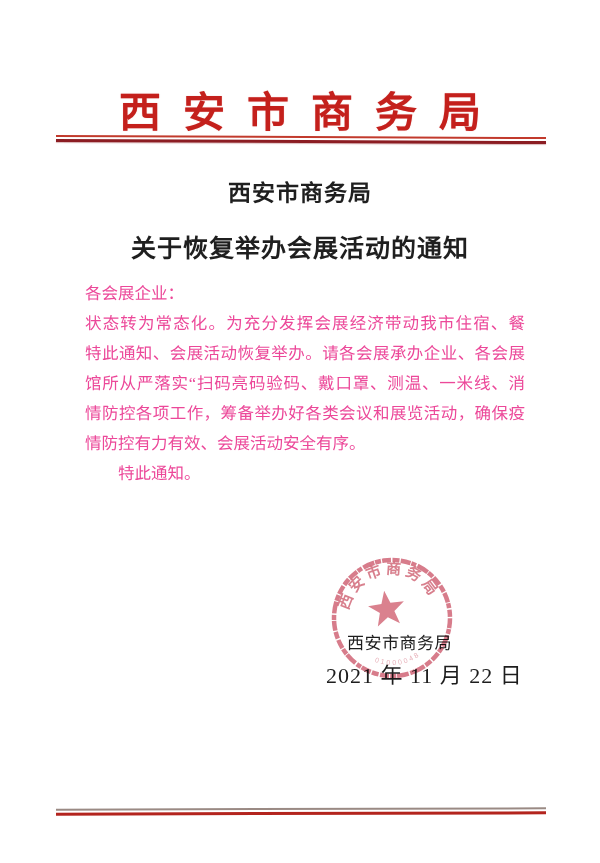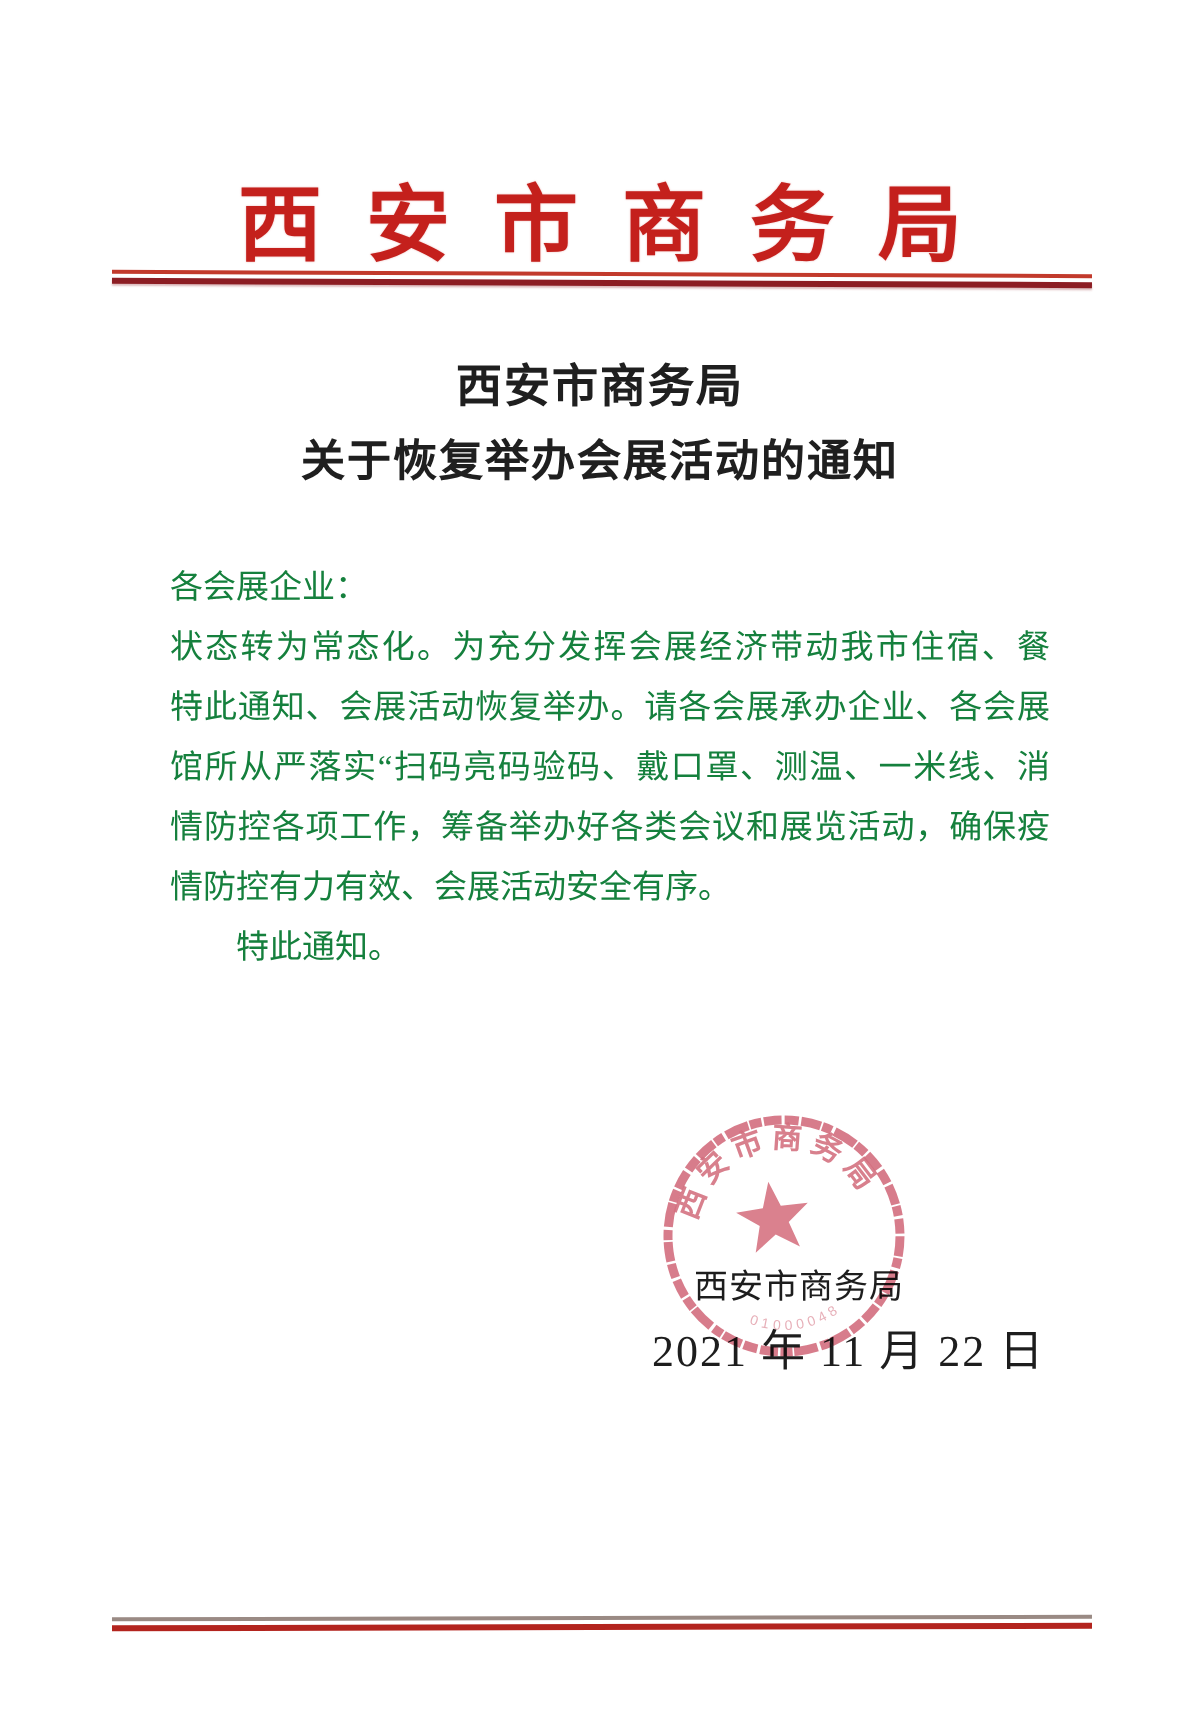--- a/index.html
+++ b/index.html
@@ -54,36 +54,36 @@
     text-align: center;
     color: #1f1f1f;
   }
   .title-line1 {
     font-size: 23px;
     font-weight: 700;
     line-height: 32px;
     letter-spacing: 1px;
   }
   .title-line2 {
-    margin-top: 4px;
-    font-size: 22px;
+    margin-top: 22px;
+    font-size: 25px;
     font-weight: 700;
     line-height: 34px;
     letter-spacing: 1px;
   }
 
   
   .body-block {
     position: absolute;
     top: 279px;
     left: 85px;
     width: 440px;
     font-size: 16.5px;
     line-height: 30px;
-    color: #15803d;
+    color: #ec4899;
   }
   .body-line { height: 30px; overflow: hidden; }
   .indent { text-indent: 2em; }
   .just {
     text-align: justify;
     text-align-last: justify;
     -moz-text-align-last: justify;
   }
 
   

